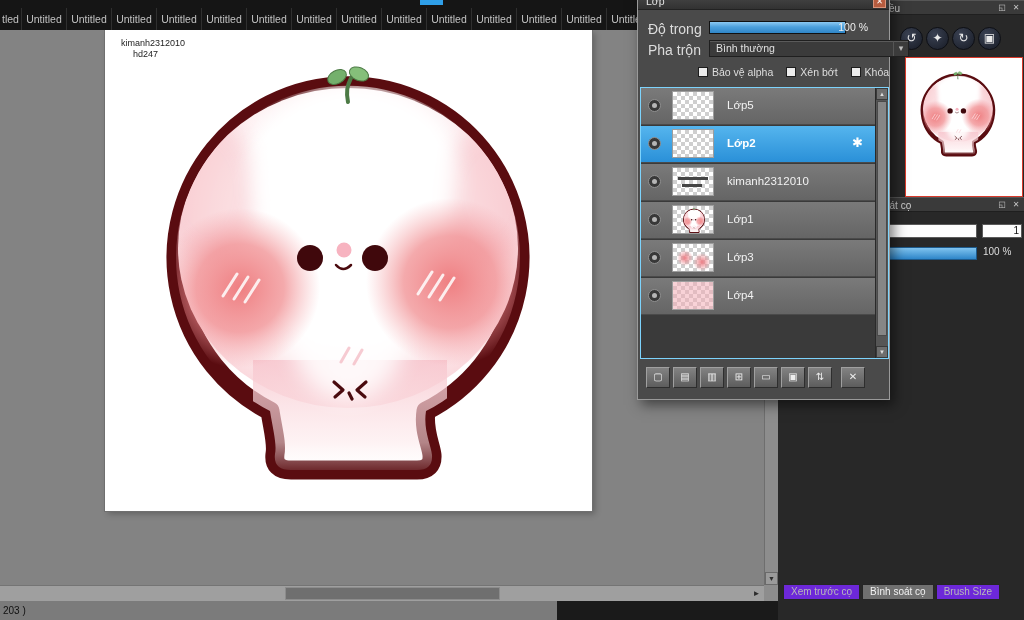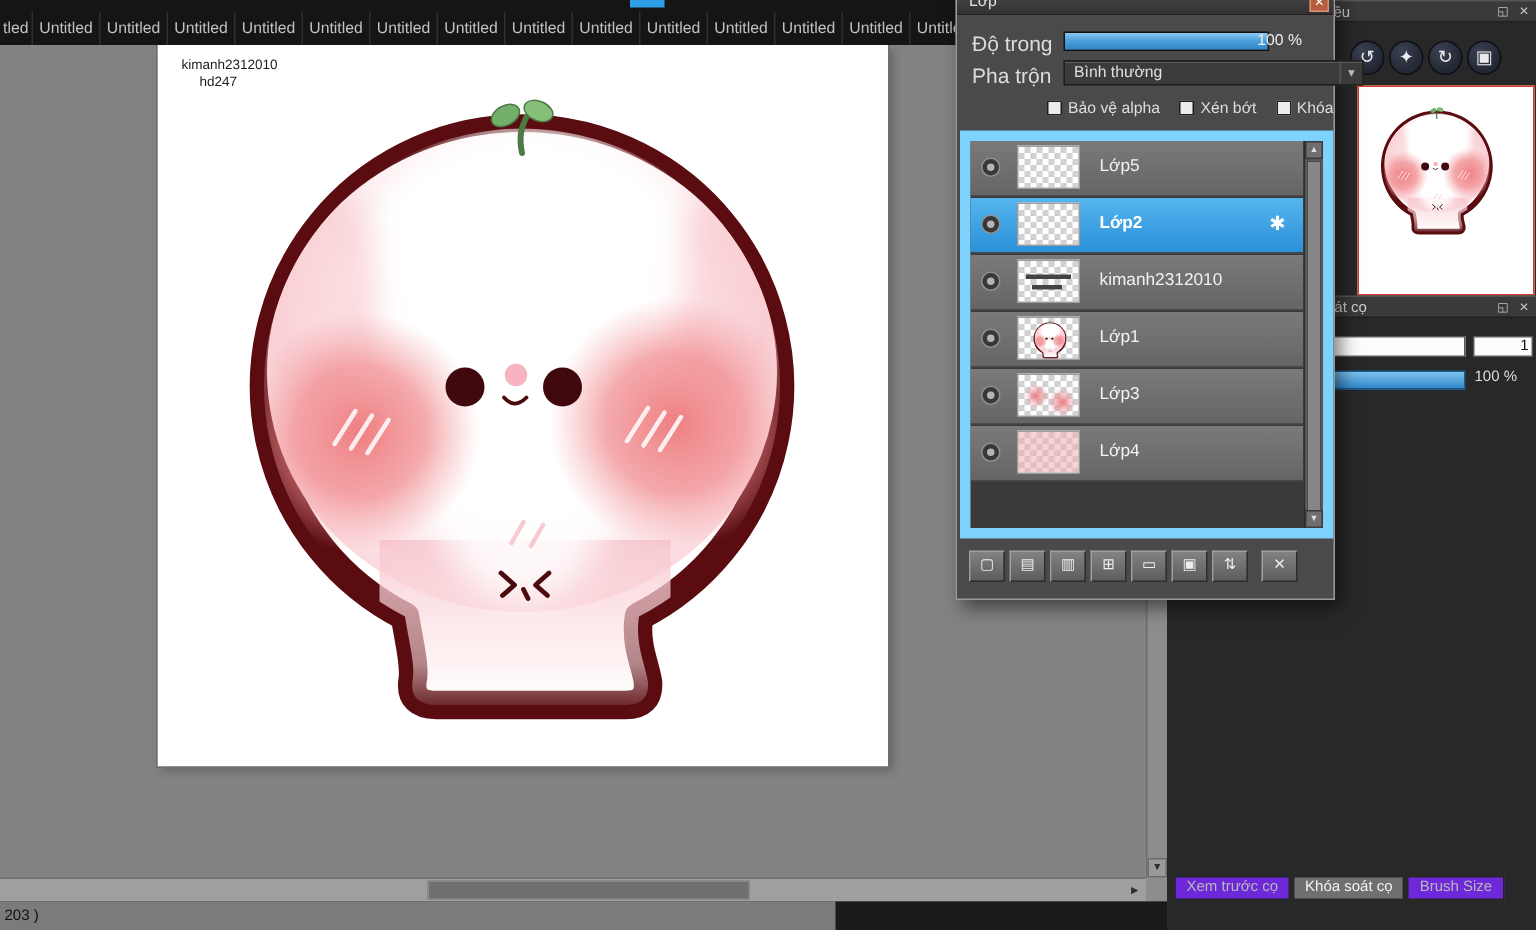--- a/index.html
+++ b/index.html
@@ -85,21 +85,21 @@
   .blend-row { position:absolute; left:0; right:0; top:47px; height:18px; }
   .dropdown { position:absolute; left:71px; top:0; width:200px; height:17px; background:#3b3b3b;
               border:1px solid #1f1f1f; box-shadow:inset 0 1px 0 #5a5a5a; color:#e0e0e0; font-size:10.5px;
               line-height:15px; padding-left:6px; }
   .dd-arrow { position:absolute; right:0; top:0; width:15px; height:15px; border-left:1px solid #555;
               text-align:center; color:#bbb; font-size:9px; line-height:15px; }
   .checks-row { position:absolute; left:12px; right:4px; top:72px; height:14px; display:flex; gap:13px;margin-left:48px; }
   .chk { display:flex; align-items:center; gap:4px; font-size:10.5px; color:#dedede; white-space:nowrap; }
   .chk .box { width:10px; height:10px; background:#ececec; border:1px solid #1d1d1d; }
 
-  .layer-list { position:absolute; left:2px; top:94px; width:249px; height:272px; background:#3a3a3a; border:7px solid #7dd3fc; }
+  .layer-list { position:absolute; left:2px; top:94px; width:249px; height:272px; background:#3a3a3a; border:1px solid #7dd3fc; }
   .layer-rows { position:absolute; left:0; top:0; right:13px; bottom:0; overflow:hidden; }
   .layer-row { position:relative; height:37px; margin-bottom:1px; background:linear-gradient(#7a7a7a,#656565);
                border-bottom:1px solid #4a4a4a; }
   .layer-row.selected { background:linear-gradient(#55b5ee,#2a90d8); }
   .vis-dot { position:absolute; left:7px; top:11px; width:13px; height:13px; border-radius:50%;
              background:#383838; border:1px solid #909090; }
   .vis-dot::after { content:""; position:absolute; left:3px; top:3px; width:5px; height:5px; border-radius:50%; background:#b5b5b5; }
   .thumb { position:absolute; left:31px; top:3px; width:42px; height:29px; border:1px solid #9d9d9d; overflow:hidden; }
   .checker { background-color:#fff;
     background-image:linear-gradient(45deg,#cfcfcf 25%,transparent 25%,transparent 75%,#cfcfcf 75%),
@@ -278,21 +278,21 @@
       </span>
     </div>
 
     <div class="brush-track"></div>
     <div class="brush-value-box">1</div>
     <div class="brush-blue"></div>
     <span class="brush-percent">100 %</span>
 
     <div class="dock-bottom-tabs">
         <div class="d-tab">Xem trước cọ</div>
-        <div class="d-tab active">Khóa soát cọ</div>
+        <div class="d-tab active">Bình soát cọ</div>
         <div class="d-tab">Brush Size</div>
       </div>
   </div>
 
   <div class="layers-panel">
     <div class="panel-titlebar">
       <span class="panel-title">Lớp</span>
       <span class="panel-close">✕</span>
     </div>
 

